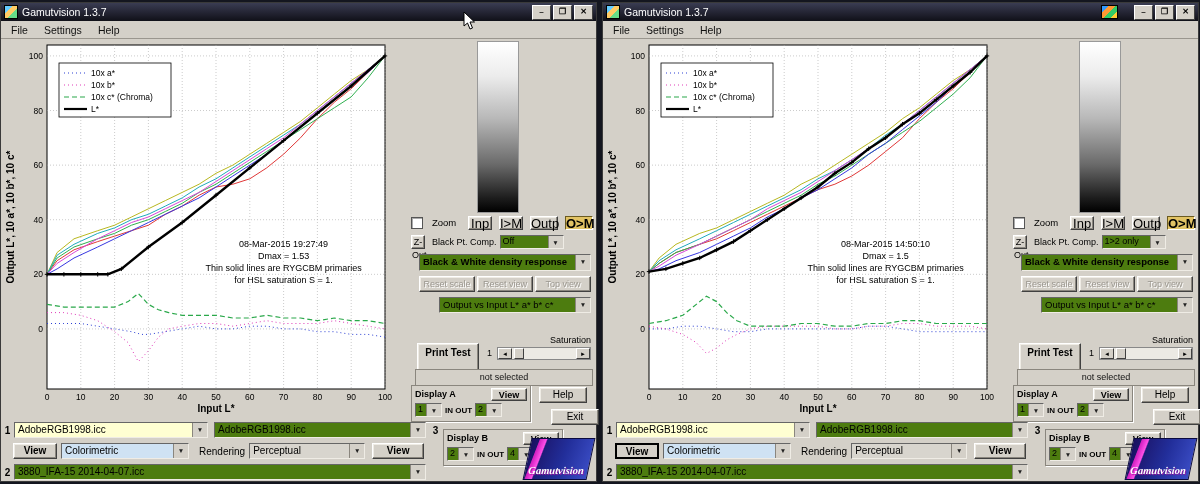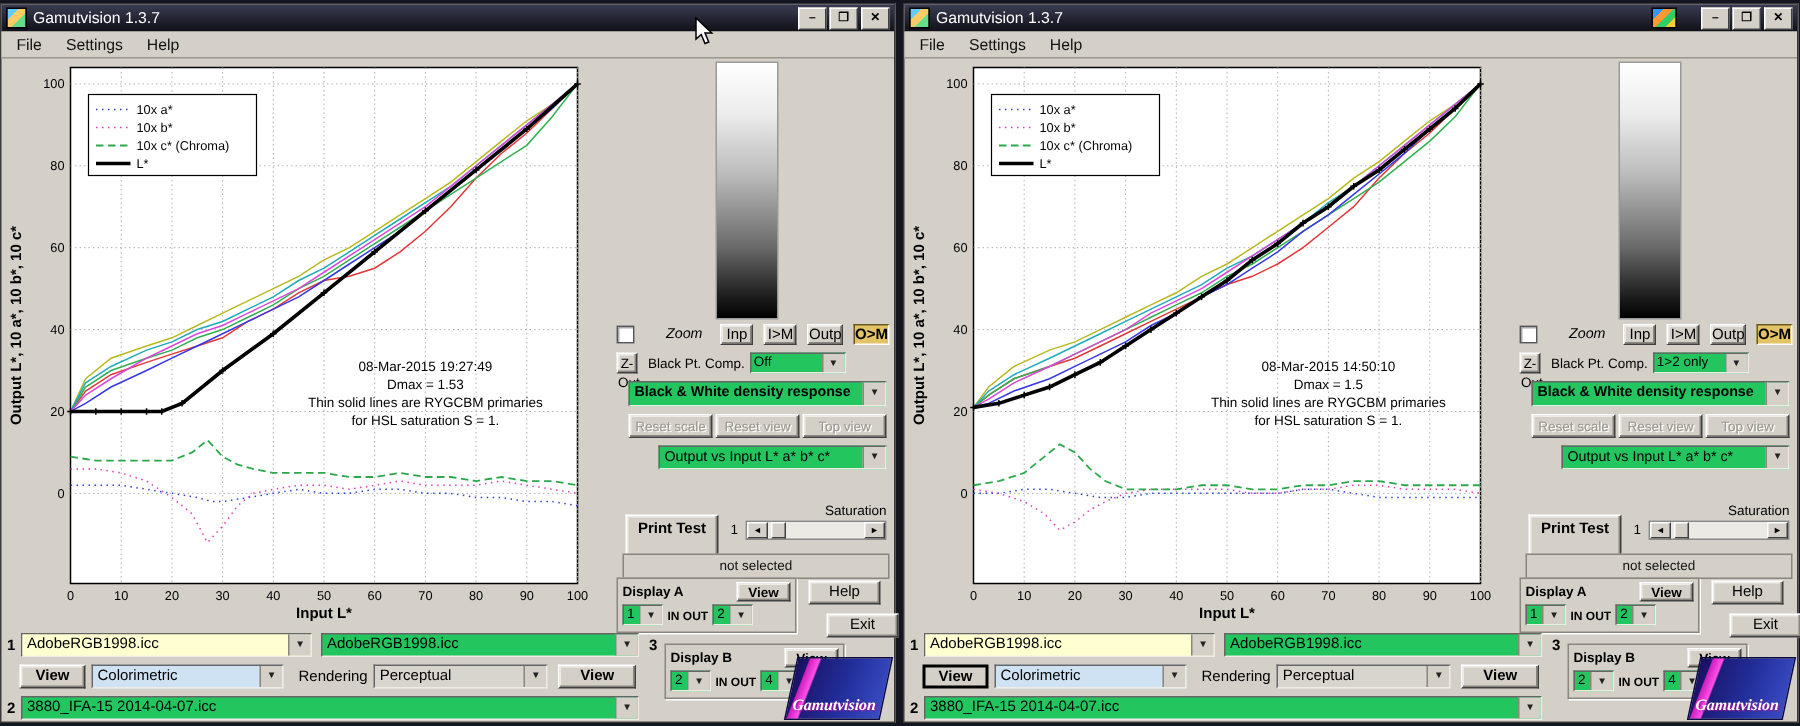--- a/index.html
+++ b/index.html
@@ -24,34 +24,34 @@
   .menu-item{font-size:10.5px;padding:0 8px;color:#111;}
   
   .chart{position:absolute;left:2px;top:36px;}
   .chart text{font-family:"Liberation Sans",sans-serif;fill:#000;}
   
   .btn{background:#d4d0c8;border:1px solid;border-color:#fff #404040 #404040 #fff;
        box-shadow:inset -1px -1px 0 #8a867e,inset 1px 1px 0 #efece5;
        text-align:center;font-size:10px;color:#000;box-sizing:border-box;cursor:default;}
   .btn.active{background:#e2c365;font-weight:bold;border-color:#6a5a20 #fff #fff #6a5a20;box-shadow:none;}
   .btn[data-focused="true"]{border:2px solid #000;box-shadow:none;line-height:11px;}
-  .combo{display:flex;align-items:stretch;background:#22c55e;border:1px solid;border-color:#666 #efece5 #efece5 #666;
+  .combo{display:flex;align-items:stretch;background:#4d7c0f;border:1px solid;border-color:#666 #efece5 #efece5 #666;
          box-sizing:border-box;height:16px;}
   .combo .val{flex:1;font-size:10px;padding:1px 3px;white-space:nowrap;overflow:hidden;color:#000;}
   .combo .dd{width:14px;flex:none;background:#d4d0c8;border-left:1px solid #8a867e;
              font-size:6.5px;line-height:13px;text-align:center;color:#222;}
   
   .panel{position:absolute;left:398px;top:36px;width:196px;height:444px;}
   .grad{position:absolute;left:78px;top:2px;width:40px;height:170px;border:1px solid #999;
         background:linear-gradient(#ffffff 0%,#ececec 20%,#b8b8b8 45%,#6a6a6a 72%,#1c1c1c 92%,#000 100%);}
   .zoomrow{position:absolute;left:12px;top:176px;width:182px;height:15px;display:flex;align-items:center;}
-  .chk{display:flex;align-items:center;gap:21px;margin-right:5px;font-style:italic;}
+  .chk{display:flex;align-items:center;gap:9px;margin-right:5px;}
   .chk .box{width:10px;height:10px;background:#fff;border:1px solid #555;box-shadow:inset 1px 1px 0 #aaa;}
   .chk .ctext{font-size:9.5px;}
-  .btn.sm{width:28px;height:14px;font-size:10px;line-height:13px;margin-left:7px;}
+  .btn.sm{width:28px;height:14px;font-size:13px;line-height:13px;margin-left:7px;}
   .zoutrow{position:absolute;left:12px;top:195px;width:182px;height:16px;display:flex;align-items:center;}
   .btn.zout{width:14px;height:14px;font-size:9px;line-height:13px;}
   .bpc-label{font-size:9px;margin:0 3px 0 7px;white-space:nowrap;}
   .combo.bpc{width:64px;height:14px;}  .combo.bpc .val{font-size:9px;padding:0 2px;}
   .combo.mode{position:absolute;left:20px;top:215px;width:172px;height:17px;}
   .combo.mode .val{font-weight:bold;font-size:9.5px;}
   .resetrow{position:absolute;left:20px;top:237px;width:172px;display:flex;gap:2px;}
   .btn.reset{flex:1;height:16px;font-size:9px;line-height:15px;color:#9b978f;text-shadow:1px 1px 0 #fff;}
   .combo.outvs{position:absolute;left:40px;top:258px;width:152px;height:16px;}
   .combo.outvs .val{font-size:9.5px;}

